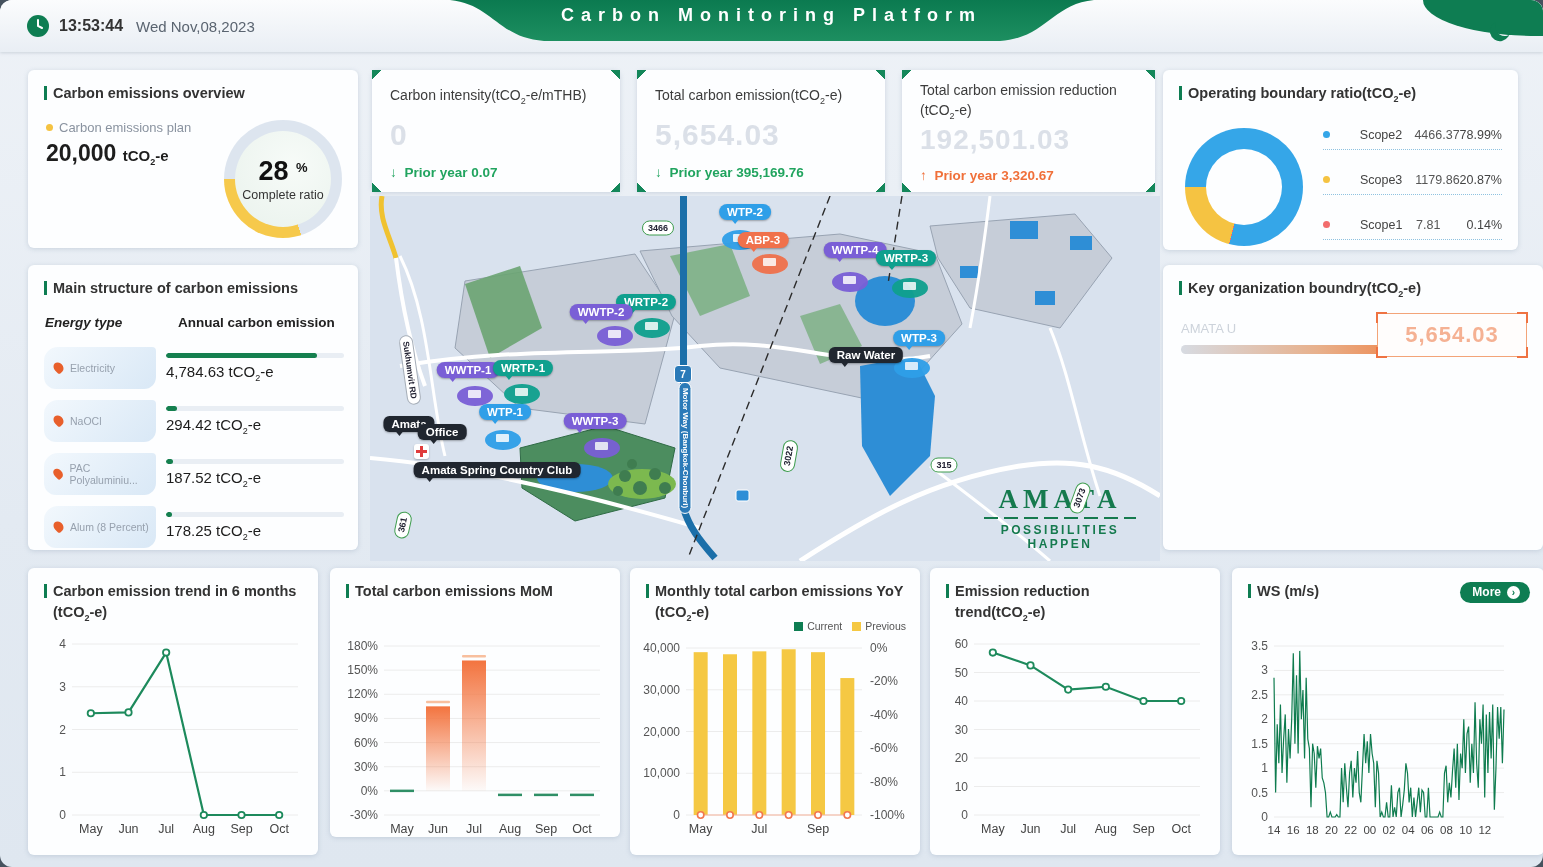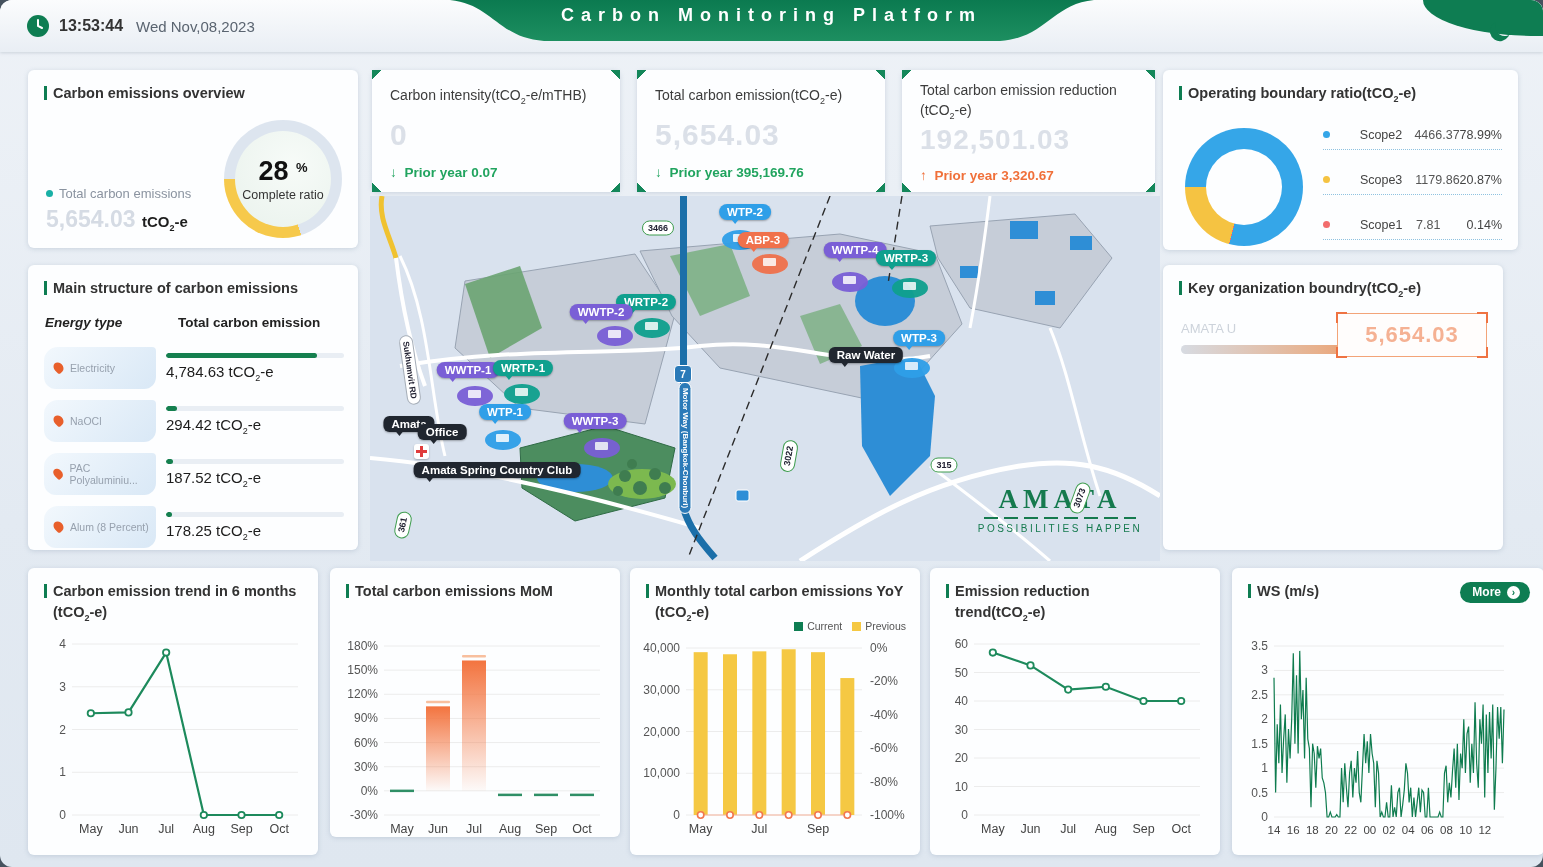--- a/index.html
+++ b/index.html
@@ -98,21 +98,21 @@
   .rname.white{background:#fff;border:1px solid #a6aeb8;color:#223;}
   .rname.blue{background:#2b7ab8;color:#fff;border:1px solid #fff;font-size:8px;}
   .badge7{position:absolute;transform:translate(-50%,-50%);width:16px;height:16px;background:#2b7ab8;border:1.5px solid #fff;
           border-radius:4px;color:#fff;font-size:10px;font-weight:700;display:flex;align-items:center;justify-content:center;}
   .hosp{position:absolute;width:15px;height:15px;background:#fff;border-radius:3px;box-shadow:0 1px 2px rgba(0,0,0,.25);}
   .hosp:before{content:'';position:absolute;left:6px;top:2px;width:3px;height:11px;background:#e03c3c;}
   .hosp:after{content:'';position:absolute;left:2px;top:6px;width:11px;height:3px;background:#e03c3c;}
   .amata-logo{position:absolute;left:600px;top:288px;width:180px;text-align:center;color:#157a4e;}
   .amata-logo .an{font-family:"Liberation Serif",serif;font-size:27px;font-weight:700;letter-spacing:5px;}
   .amata-logo .ad{height:2px;margin:2px 14px 4px 14px;background:repeating-linear-gradient(90deg,#157a4e 0 14px,transparent 14px 20px);}
-  .amata-logo .at{font-size:10px;font-weight:400;letter-spacing:2.5px;}
+  .amata-logo .at{font-size:12px;font-weight:700;letter-spacing:2.5px;}
   
   .plot{position:absolute;left:8px;top:66px;width:274px;height:205px;}
   .tick{font-size:12px;fill:#555;font-family:"Liberation Sans",sans-serif;}
   .xlab{font-size:12.5px;fill:#444;font-family:"Liberation Sans",sans-serif;}
   .legend{position:absolute;top:52px;right:14px;display:flex;gap:10px;align-items:center;font-size:10.5px;color:#555;}
   .legend .sq{width:9px;height:9px;display:inline-block;margin-right:4px;vertical-align:-1px;}
   .morebtn{position:absolute;top:14px;right:14px;background:#0e7d52;color:#fff;border:none;border-radius:12px;
            padding:3px 10px 4px 12px;font-size:12px;font-weight:700;display:flex;align-items:center;gap:6px;cursor:pointer;
            font-family:"Liberation Sans",sans-serif;}
   .morebtn .cir{width:13px;height:13px;border-radius:50%;background:#fff;color:#0e7d52;font-size:10px;font-weight:700;
@@ -143,42 +143,42 @@
           </defs>
         <path d="M8,0 L652,0 C610,4 604,38 558,41 L102,41 C56,38 50,4 8,0 Z" fill="url(#rg)"></path>
       </svg>
       <div class="rtitle">Carbon Monitoring Platform</div>
     </div>
     <span class="moon"></span>
   </div>
 
   <div class="card" style="left:28px;top:70px;width:330px;height:178px;">
     <div class="ctitle">Carbon emissions overview</div>
-    <div style="position:absolute;left:18px;top:116px;">
+    <div style="position:absolute;left:18px;top:50px;">
       <div class="dotlbl">
-          <span class="dot" style="background:#19b0a6"></span>
-        <span>Total carbon emissions</span>
+          <span class="dot" style="background:#f5c342"></span>
+        <span>Carbon emissions plan</span>
         </div>
-      <div class="bigval"><span class="fadeval">5,654.03</span>
+      <div class="bigval"><span>20,000</span>
         <span class="unit"><span>tCO</span><sub>2</sub><span>-e</span></span></div>
     </div>
     <div class="gauge">
       <div class="hole"></div>
       <div class="gtxt">
         <div class="gv"><span>28</span>
           <span class="pc">%</span></div>
         <div class="gc">Complete ratio</div>
       </div>
     </div>
   </div>
 
   <div class="card" style="left:28px;top:265px;width:330px;height:285px;">
     <div class="ctitle">Main structure of carbon emissions</div>
     <div class="colhead" style="left:17px;font-style:italic;">Energy type</div>
-    <div class="colhead" style="left:150px;">Total carbon emission</div>
+    <div class="colhead" style="left:150px;">Annual carbon emission</div>
     <div class="srows" id="structure-rows">
         <div class="srow">
       <div class="schip">
         <span class="flame"></span>
         <span class="sname">Electricity</span>
           </div>
       <div class="sbar">
         <div class="strack">
               <div class="sfill" style="width:85%"></div>
             </div>
@@ -271,21 +271,21 @@
     </div>
         <div class="obrow">
       <span class="dot" style="background:#f26d6d"></span>
       <span class="obname">Scope1</span>
           <span class="obval">7.81</span>
           <span class="obpct">0.14%</span>
     </div>
       </div>
   </div>
 
-  <div class="card" style="left:1163px;top:265px;width:340px;height:285px;">
+  <div class="card" style="left:1163px;top:265px;width:380px;height:285px;">
     <div class="ctitle">
       <span>Key organization boundry(tCO</span><sub>2</sub><span>-e)</span></div>
     <div class="korow-label">AMATA U</div>
     <div class="kobar"></div>
     <div class="kopct">100%</div>
     <div class="kobox">
       <span class="kc kc1"></span>
         <span class="kc kc2"></span>
         <span class="kc kc3"></span>
         <span class="kc kc4"></span>

